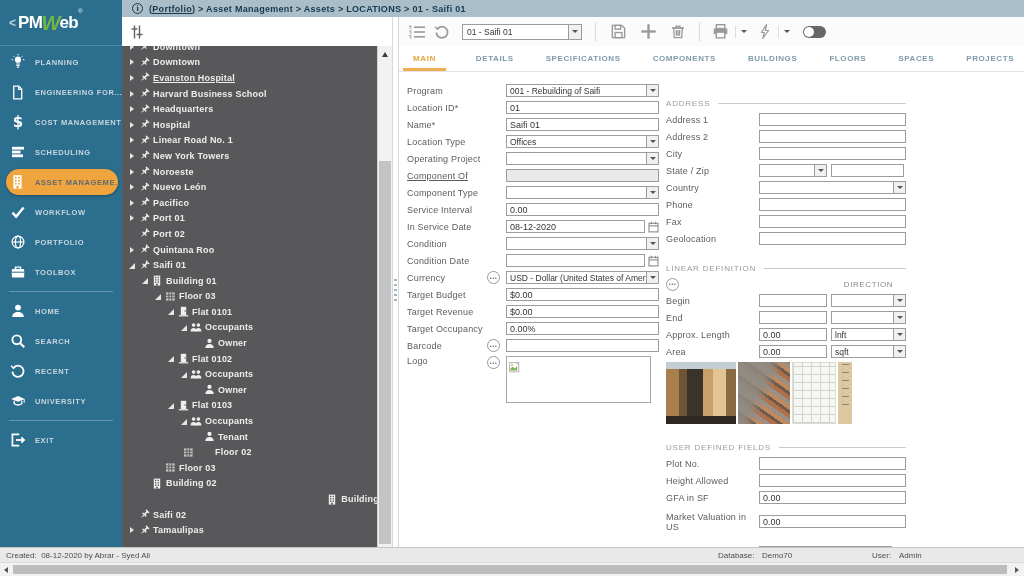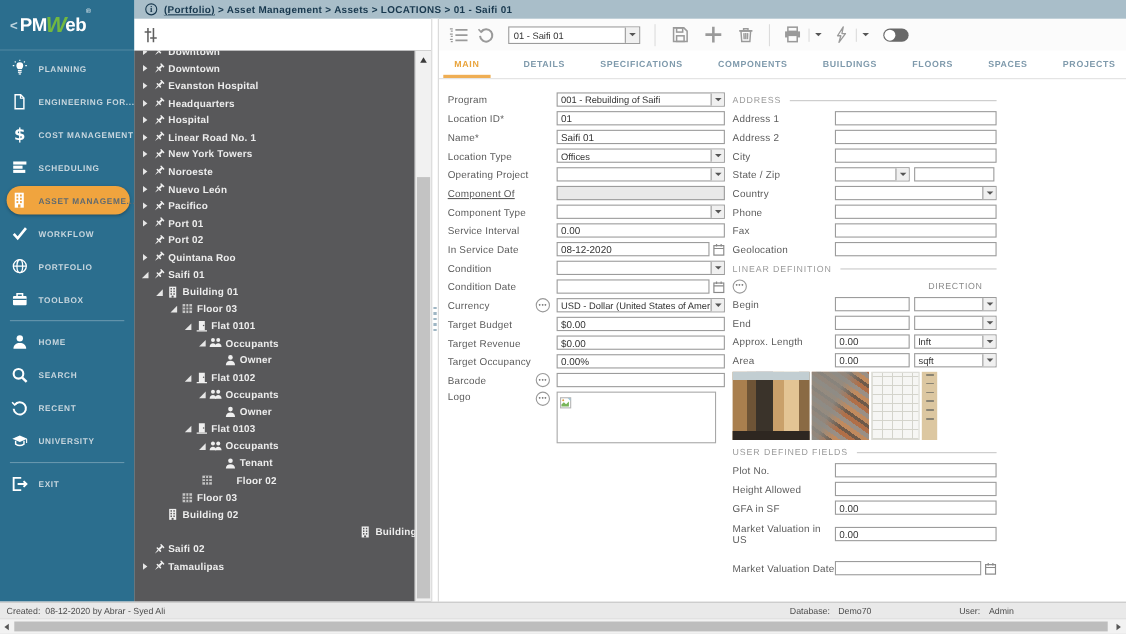--- a/index.html
+++ b/index.html
@@ -78,21 +78,21 @@
 .tinput{width:100%;height:13px;border:1px solid #9c9c9c;font:9px "Liberation Sans",sans-serif;color:#333;padding:0 3px;background:#fff;border-radius:0;outline:none}
 .tinput.num{}
 .tinput.ro{background:#e9e9e9}
 .sel{flex:1;height:13px;border:1px solid #9c9c9c;display:flex;background:#fff;min-width:0;cursor:pointer}
 .sel .selval{flex:1;font-size:8.5px;color:#333;padding:1px 3px 0;white-space:nowrap;overflow:hidden;min-width:0}
 .sel .selbtn{width:12px}
 .ellipsis{width:13px;height:13px;border:1px solid #999;border-radius:50%;color:#777;font-size:6px;letter-spacing:.5px;display:flex;align-items:center;justify-content:center;cursor:pointer;background:#fff;line-height:1}
 .calico{margin-left:3px;flex:none;display:flex;cursor:pointer}
 .imgbox{width:145px;height:47px;border:1px solid #a8a8a8;position:relative;background:#fff}
 .imgbox .brk{position:absolute;left:2px;top:2px}
-.sechead{height:15px;display:flex;align-items:center;margin-top:2px}
+.sechead{height:15px;display:flex;align-items:center;margin-top:14px}
 .sechead .st{font-size:8px;color:#9a9a9a;letter-spacing:.8px;white-space:nowrap}
 .sechead .sline{flex:1;height:1px;background:#c9c9c9;margin-left:8px}
 .dirrow{height:16px;display:flex;align-items:center}
 .dirrow .dl{width:75px;text-align:center;font-size:8px;color:#8a8a8a;letter-spacing:.6px;margin-left:auto}
 .lrow .tinput{width:68px;flex:none}
 .lrow .sel{width:75px;flex:none;margin-left:4px}
 .szrow .sel{width:68px;flex:none}
 .szrow .tinput{width:73px;flex:none;margin-left:4px}
 
 .imagestrip{height:64px;display:flex;gap:2px;margin-top:2px;align-items:flex-start}
@@ -323,33 +323,47 @@
                 <g transform="rotate(45 5.5 5.5)" fill="#efefef">
                   <rect x="3.2" y="0.5" width="4.6" height="1.3" rx="0.6"></rect>
                   <rect x="4.6" y="1.2" width="1.8" height="4"></rect>
                   <rect x="2.8" y="4.9" width="5.4" height="1.4" rx="0.7"></rect>
                   <path d="M5.5 10.6L4.8 6.5h1.4z"></path>
                 </g>
               </svg>
             </span>
             <span class="tlabel">Downtown</span>
           </div>
-          <div class="trow" style="padding-left: 6px;">
+          <div class="trow" style="padding-left: 6px; text-decoration: underline;">
             <span class="texp closed"></span>
             <span class="ticon">
               <svg width="11" height="11" viewBox="0 0 11 11">
                 <g transform="rotate(45 5.5 5.5)" fill="#efefef">
                   <rect x="3.2" y="0.5" width="4.6" height="1.3" rx="0.6"></rect>
                   <rect x="4.6" y="1.2" width="1.8" height="4"></rect>
                   <rect x="2.8" y="4.9" width="5.4" height="1.4" rx="0.7"></rect>
                   <path d="M5.5 10.6L4.8 6.5h1.4z"></path>
                 </g>
               </svg>
             </span>
             <span class="tlabel">Evanston Hospital</span>
+          </div>
+          <div class="trow" style="padding-left: 6px;">
+            <span class="texp closed"></span>
+            <span class="ticon">
+              <svg width="11" height="11" viewBox="0 0 11 11">
+                <g transform="rotate(45 5.5 5.5)" fill="#efefef">
+                  <rect x="3.2" y="0.5" width="4.6" height="1.3" rx="0.6"></rect>
+                  <rect x="4.6" y="1.2" width="1.8" height="4"></rect>
+                  <rect x="2.8" y="4.9" width="5.4" height="1.4" rx="0.7"></rect>
+                  <path d="M5.5 10.6L4.8 6.5h1.4z"></path>
+                </g>
+              </svg>
+            </span>
+            <span class="tlabel">Harvard Business School</span>
           </div>
           <div class="trow" style="padding-left: 6px;">
             <span class="texp closed"></span>
             <span class="ticon">
               <svg width="11" height="11" viewBox="0 0 11 11">
                 <g transform="rotate(45 5.5 5.5)" fill="#efefef">
                   <rect x="3.2" y="0.5" width="4.6" height="1.3" rx="0.6"></rect>
                   <rect x="4.6" y="1.2" width="1.8" height="4"></rect>
                   <rect x="2.8" y="4.9" width="5.4" height="1.4" rx="0.7"></rect>
                   <path d="M5.5 10.6L4.8 6.5h1.4z"></path>

